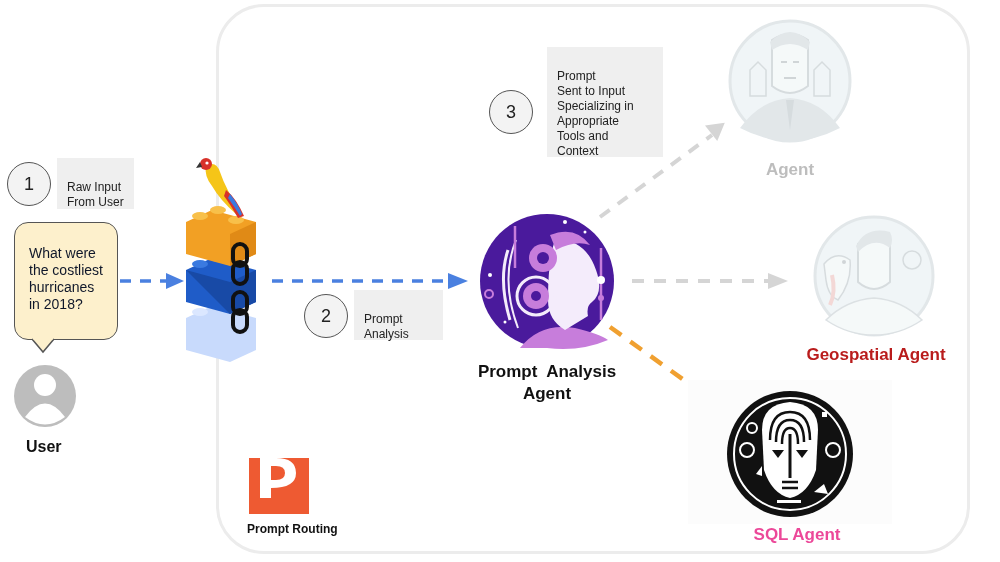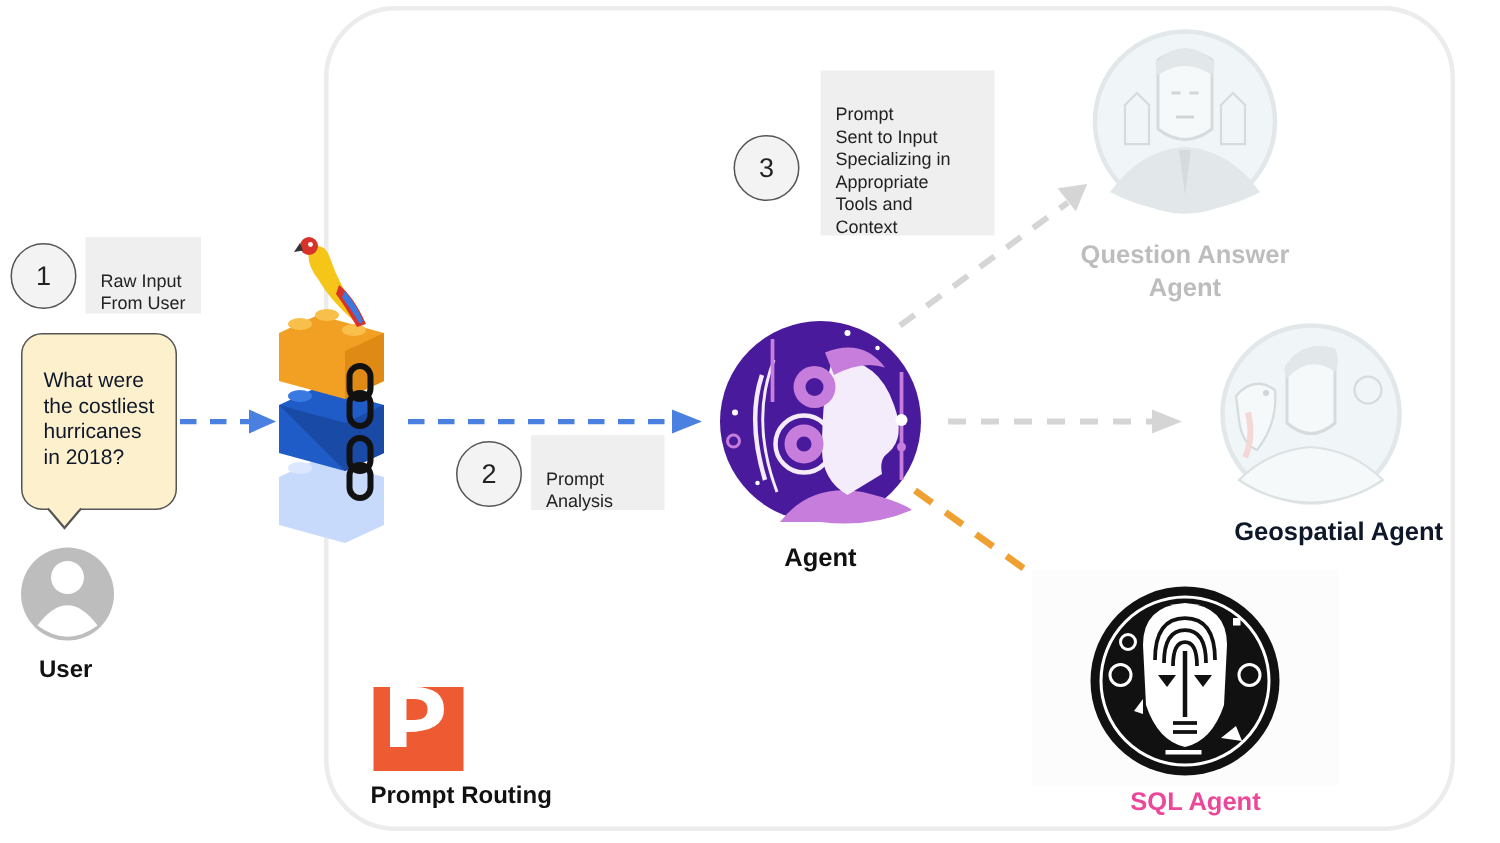--- a/index.html
+++ b/index.html
@@ -11,21 +11,21 @@
   .step-circle { width:44px; height:44px; border:1.5px solid #555; border-radius:50%;
                  background:#f3f3f3; box-sizing:border-box; display:flex; align-items:center;
                  justify-content:center; font-size:18px; color:#222; }
   .step-box { background:#efefef; color:#222; font-size:12px; line-height:15px;
               box-sizing:border-box; padding:22px 10px; }
   .bubble { left:14px; top:222px; width:104px; height:118px; background:#fdf0cc;
             border:1.5px solid #555; border-radius:14px; box-sizing:border-box;
             padding:22px 0 0 14px; font-size:14px; line-height:17px; color:#0f172a; }
   .label-user { left:26px; top:438px; font-size:16px; font-weight:bold; color:#111; }
   .agent-label { font-weight:bold; font-size:17px; text-align:center; line-height:22px; }
-  .routing-title { left:247px; top:522px; font-size:16px; font-weight:bold; color:#111; }
+  .routing-title { left:247px; top:522px; font-size:12px; font-weight:bold; color:#111; }
   svg { position:absolute; left:0; top:0; }
 </style>
 </head>
 <body>
 
 <div class="abs frame"></div>
 
 <svg width="1000" height="562">
   <defs>
     <marker id="ab" markerWidth="10" markerHeight="10" refX="8" refY="5" orient="auto" markerUnits="userSpaceOnUse" viewBox="0 0 10 10">
@@ -204,26 +204,26 @@
 <div class="abs step-box" style="left:547px;top:47px;width:116px;height:110px;">
   <div>Prompt</div>
   <div>Sent to Input</div>
   <div>Specializing in</div>
   <div>Appropriate</div>
   <div>Tools and</div>
   <div>Context</div>
 </div>
 
 <div class="abs agent-label" style="left:452px;top:361px;width:190px;color:#111;">
+  <div style="white-space:pre;">Prompt  Analysis</div>
   <div>Agent</div>
 </div>
 <div class="abs agent-label" style="left:700px;top:159px;width:180px;color:#bdbdbd;">
-  <div>Question Answer</div>
   <div>Agent</div>
 </div>
-<div class="abs agent-label" style="left:790px;top:344px;width:172px;color:#0f172a;text-align:right;">
+<div class="abs agent-label" style="left:790px;top:344px;width:172px;color:#b91c1c;">
   <div>Geospatial Agent</div>
 </div>
 <div class="abs agent-label" style="left:710px;top:524px;width:174px;color:#ec4899;">
   <div>SQL Agent</div>
 </div>
 
 <div class="abs routing-title">Prompt Routing</div>
 
 </body></html>

